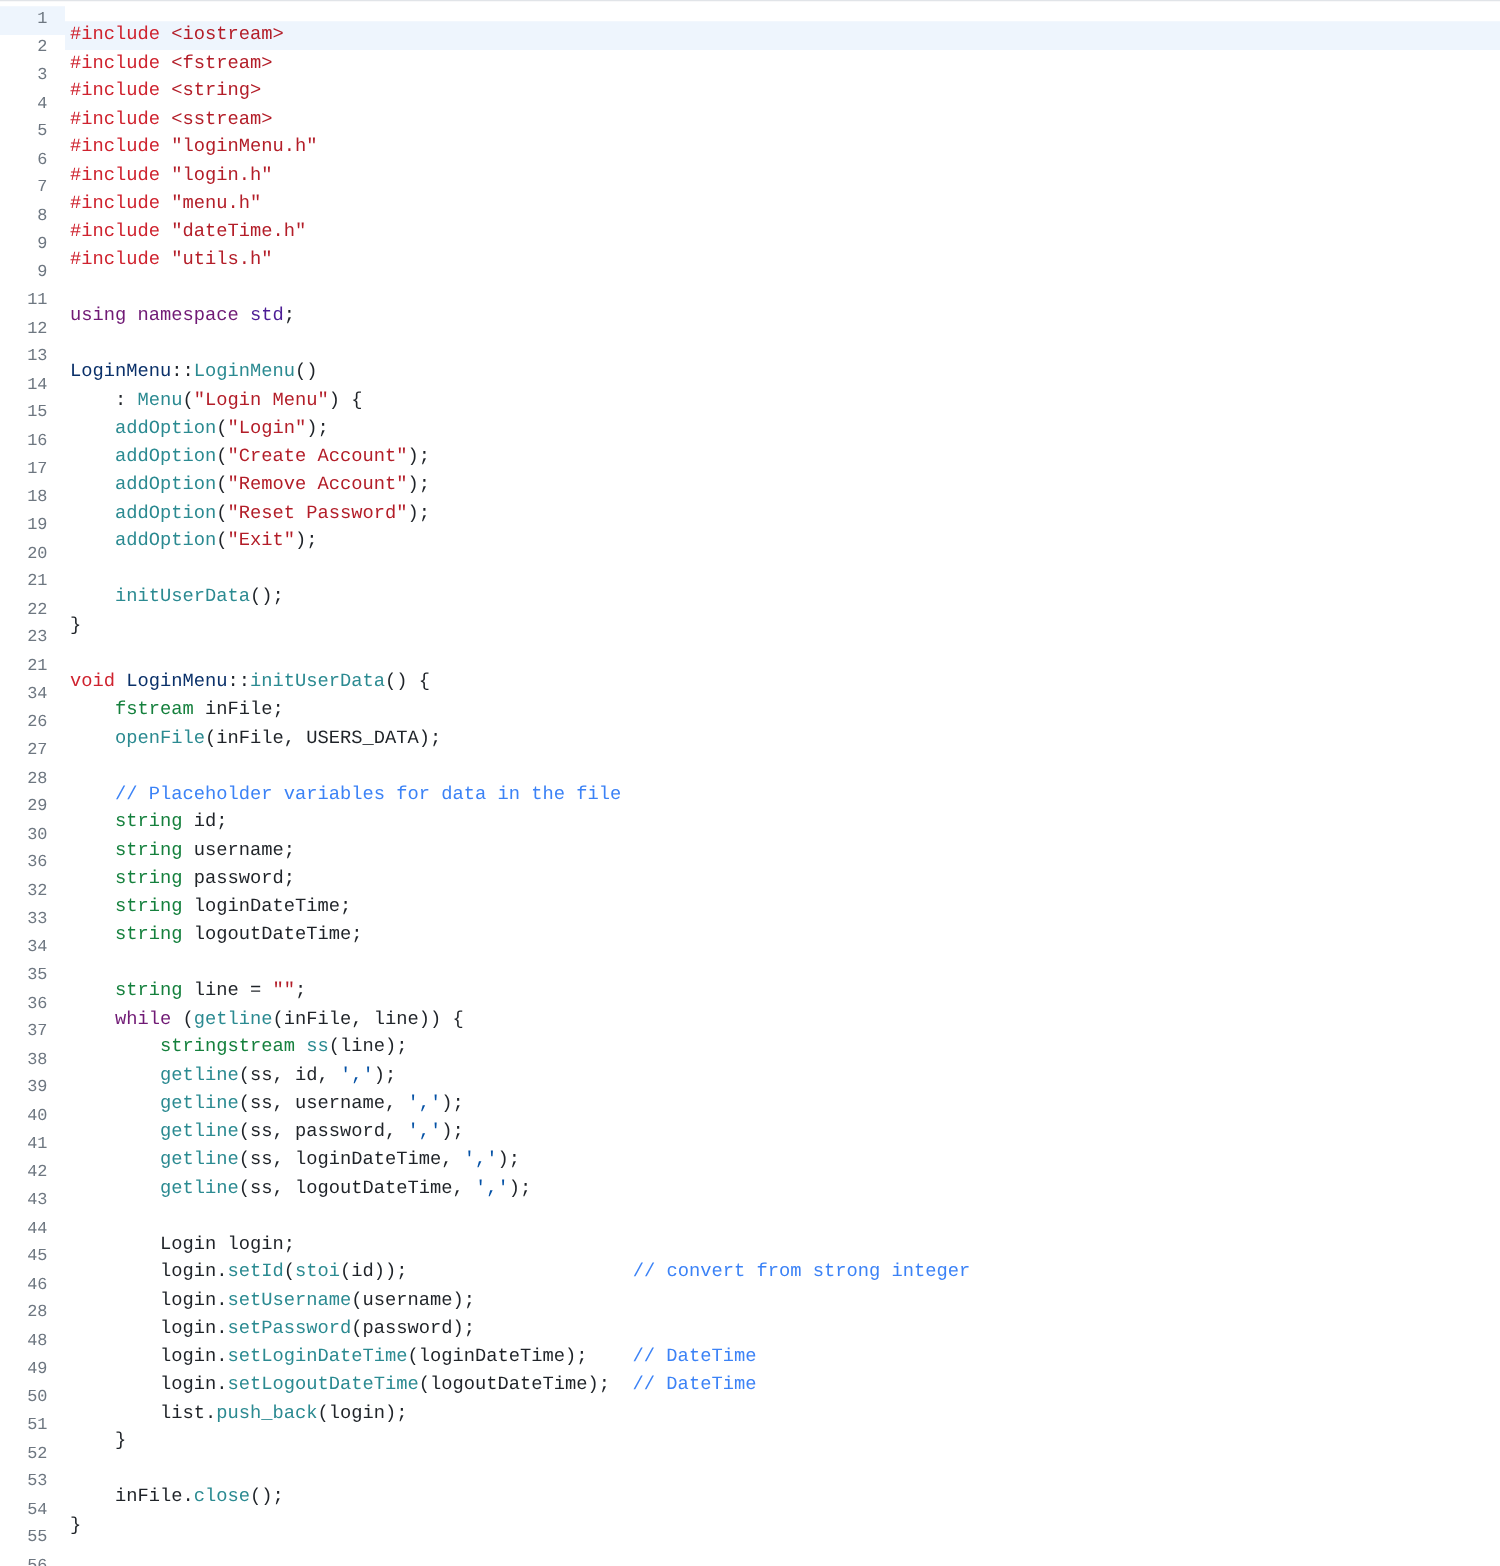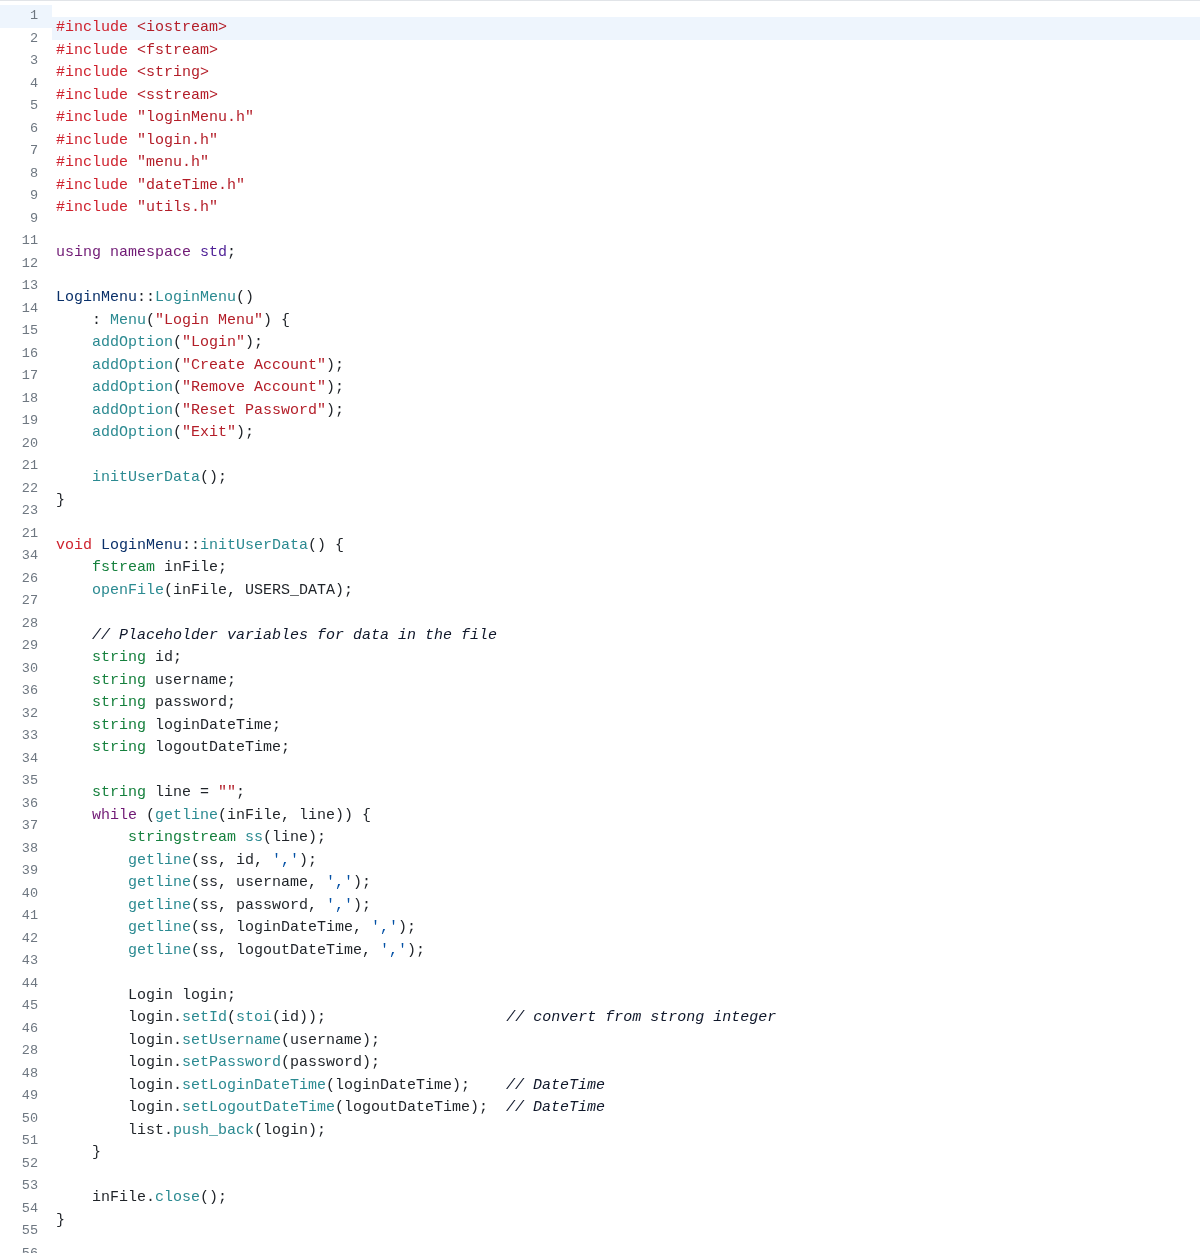--- a/index.html
+++ b/index.html
@@ -47,21 +47,21 @@
     margin-top: 12px;
   }
 
   
   .kw-red    { color: #cf222e; }   
   .kw-purple { color: #701a75; }   
   .kw-blue   { color: #15803d; }   
   .kw-teal   { color: #2b8a91; }   
   .kw-dred   { color: #b31d28; }   
   .kw-dblue  { color: #4c1d95; margin-top: 40px; }   
-  .kw-gray   { color: #0f172a; font-style: italic; }   
+  .kw-gray   { color: #3b82f6; }   
   .kw-char   { color: #0451a5; }   
   .kw-scope  { color: #0a3069; }
   .kw-plain  { color: #1f2328; }
 
 </style>
 </head>
 <body>
 
 <div class="editor">
   <div class="gutter" id="gutter">

